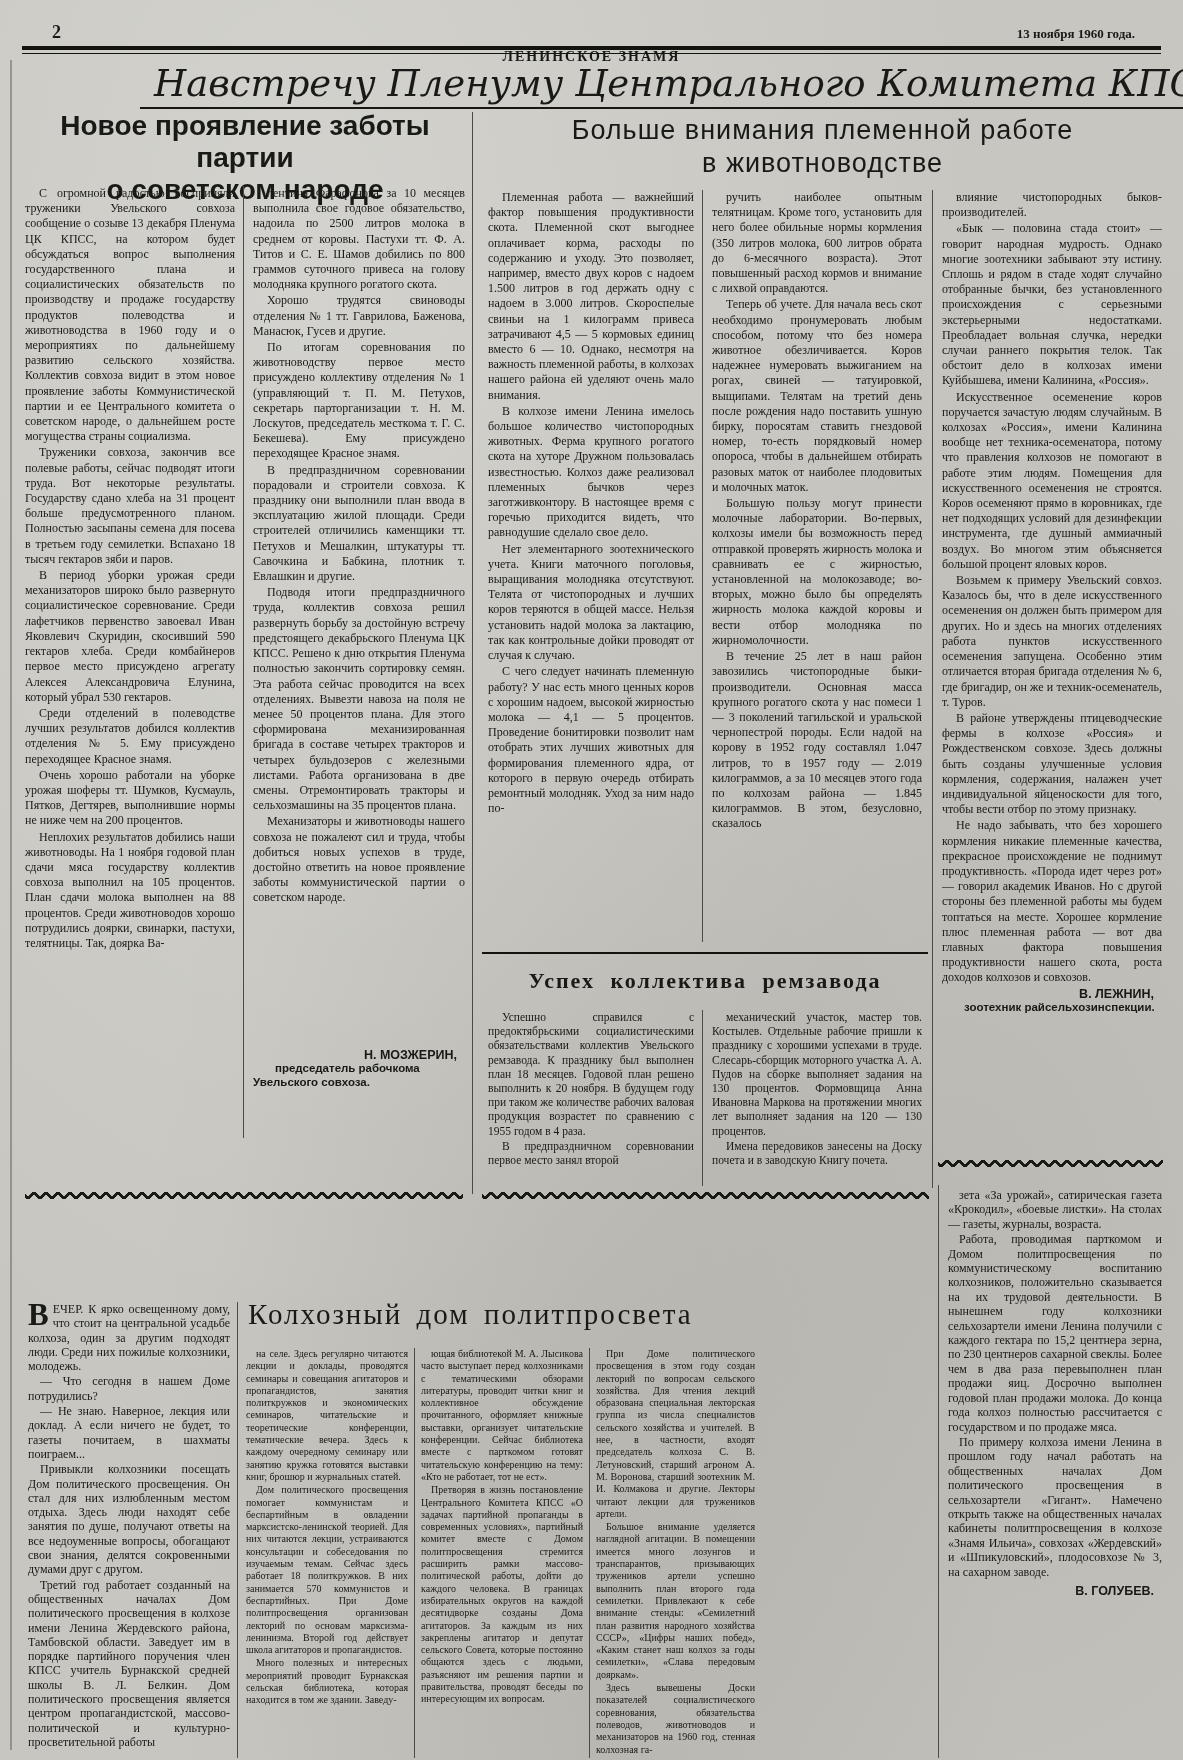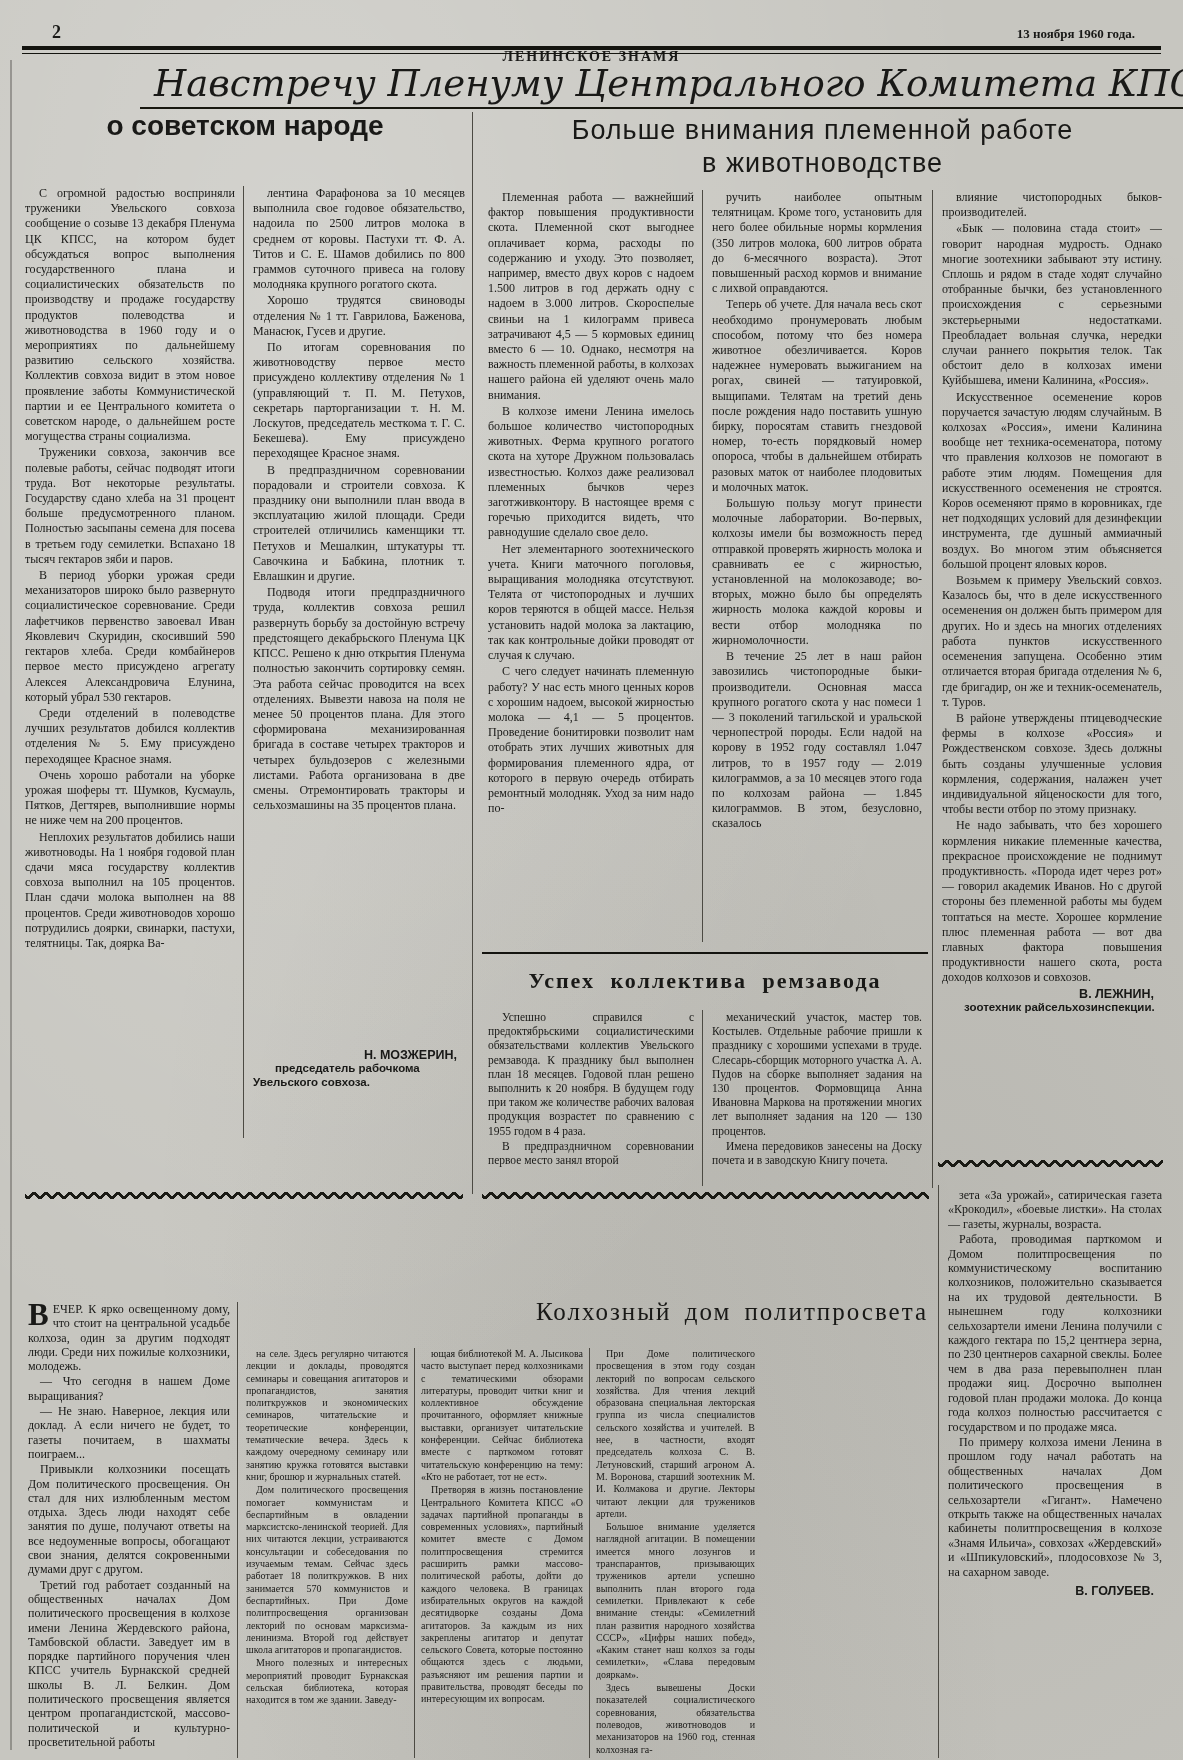--- a/index.html
+++ b/index.html
@@ -16,21 +16,21 @@
   .mast{font-weight:bold;font-size:14px;letter-spacing:2px;text-align:center;}
   .hdate{font-weight:bold;font-size:13px;text-align:right;}
   .rule{background:#14140f;}
   
   .banner{font-family:"DejaVu Serif",serif;font-style:italic;font-size:37px;text-align:center;white-space:nowrap;}
   .banner span{border-bottom:2px solid #17170f;padding:0 14px 2px;}
   
   .t-left{font-family:"Liberation Sans",sans-serif;font-weight:bold;font-size:28px;line-height:32px;text-align:center;}
   .t-right{font-family:"Liberation Sans",sans-serif;font-weight:normal;font-size:27px;line-height:33px;text-align:center;letter-spacing:1px;}
   .t-rem{font-weight:bold;font-size:22px;letter-spacing:2px;word-spacing:8px;text-align:center;}
-  .t-bottom{font-size:25px;letter-spacing:2px;word-spacing:5px;text-align:right;white-space:nowrap;}
+  .t-bottom{font-size:29px;letter-spacing:2px;word-spacing:5px;text-align:left;white-space:nowrap;}
   
   .bcol{text-align:justify;font-size:12px;line-height:15.2px;overflow:hidden;}
   .bcol p{margin:0 0 1px 0;text-indent:14px;}
   .scol{text-align:justify;font-size:10px;line-height:12.3px;overflow:hidden;}
   .scol p{margin:0 0 1px 0;text-indent:10px;}
   .mcol{text-align:justify;font-size:11px;line-height:13.2px;overflow:hidden;}
   .mcol p{margin:0 0 1px 0;text-indent:11px;}
   .lcol{text-align:justify;font-size:12px;line-height:14.3px;overflow:hidden;}
   .lcol p{margin:0 0 1px 0;text-indent:12px;}
   .remcol{font-size:11.5px;line-height:14.2px;}
@@ -61,38 +61,40 @@
   <div class="abs hdate" style="right:48px;top:26px;width:220px;">13 ноября 1960 года.</div>
   <div class="abs rule" style="left:22px;top:46px;width:1139px;height:4px;"></div>
   <div class="abs rule" style="left:22px;top:53px;width:1139px;height:1px;"></div>
 
   <div class="abs banner" style="left:140px;top:62px;width:920px;">
     <span>Навстречу Пленуму Центрального Комитета КПСС</span>
   </div>
 
   <section>
     <div class="abs t-left" style="left:22px;top:110px;width:446px;">
+      <div>Новое проявление заботы партии</div>
       <div>о советском народе</div>
     </div>
     <div class="abs bcol" style="left:25px;top:186px;width:210px;height:952px;">
         <p>С огромной радостью восприняли труженики Увельского совхоза сообщение о созыве 13 декабря Пленума ЦК КПСС, на котором будет обсуждаться вопрос выполнения государственного плана и социалистических обязательств по производству и продаже государству продуктов полеводства и животноводства в 1960 году и о мероприятиях по дальнейшему развитию сельского хозяйства. Коллектив совхоза видит в этом новое проявление заботы Коммунистической партии и ее Центрального комитета о советском народе, о дальнейшем росте могущества страны социализма.</p>
         <p>Труженики совхоза, закончив все полевые работы, сейчас подводят итоги труда. Вот некоторые результаты. Государству сдано хлеба на 31 процент больше предусмотренного планом. Полностью засыпаны семена для посева в третьем году семилетки. Вспахано 18 тысяч гектаров зяби и паров.</p>
         <p>В период уборки урожая среди механизаторов широко было развернуто социалистическое соревнование. Среди лафетчиков первенство завоевал Иван Яковлевич Скуридин, скосивший 590 гектаров хлеба. Среди комбайнеров первое место присуждено агрегату Алексея Александровича Елунина, который убрал 530 гектаров.</p>
         <p>Среди отделений в полеводстве лучших результатов добился коллектив отделения № 5. Ему присуждено переходящее Красное знамя.</p>
         <p>Очень хорошо работали на уборке урожая шоферы тт. Шумков, Кусмауль, Пятков, Дегтярев, выполнившие нормы не ниже чем на 200 процентов.</p>
         <p>Неплохих результатов добились наши животноводы. На 1 ноября годовой план сдачи мяса государству коллектив совхоза выполнил на 105 процентов. План сдачи молока выполнен на 88 процентов. Среди животноводов хорошо потрудились доярки, свинарки, пастухи, телятницы. Так, доярка Ва-</p>
       </div>
     <div class="abs vrule" style="left:243px;top:186px;height:952px;"></div>
     <div class="abs" style="left:253px;top:186px;width:212px;">
       <div class="bcol" style="height:862px;">
           <p>лентина Фарафонова за 10 месяцев выполнила свое годовое обязательство, надоила по 2500 литров молока в среднем от коровы. Пастухи тт. Ф. А. Титов и С. Е. Шамов добились по 800 граммов суточного привеса на голову молодняка крупного рогатого скота.</p>
           <p>Хорошо трудятся свиноводы отделения № 1 тт. Гаврилова, Баженова, Манасюк, Гусев и другие.</p>
           <p>По итогам соревнования по животноводству первое место присуждено коллективу отделения № 1 (управляющий т. П. М. Петухов, секретарь парторганизации т. Н. М. Лоскутов, председатель месткома т. Г. С. Бекешева). Ему присуждено переходящее Красное знамя.</p>
           <p>В предпраздничном соревновании порадовали и строители совхоза. К празднику они выполнили план ввода в эксплуатацию жилой площади. Среди строителей отличились каменщики тт. Петухов и Мешалкин, штукатуры тт. Савочкина и Бабкина, плотник т. Евлашкин и другие.</p>
           <p>Подводя итоги предпраздничного труда, коллектив совхоза решил развернуть борьбу за достойную встречу предстоящего декабрьского Пленума ЦК КПСС. Решено к дню открытия Пленума полностью закончить сортировку семян. Эта работа сейчас проводится на всех отделениях. Вывезти навоза на поля не менее 50 процентов плана. Для этого сформирована механизированная бригада в составе четырех тракторов и четырех бульдозеров с железными листами. Работа организована в две смены. Отремонтировать тракторы и сельхозмашины на 35 процентов плана.</p>
+          <p>Механизаторы и животноводы нашего совхоза не пожалеют сил и труда, чтобы добиться новых успехов в труде, достойно ответить на новое проявление заботы коммунистической партии о советском народе.</p>
         </div>
       <div class="sig-name">Н. МОЗЖЕРИН,</div>
       <div class="sig-role">председатель рабочкома Увельского совхоза.</div>
     </div>
     <div class="abs wavy" style="left:25px;top:1192px;width:438px;"></div>
   </section>
 
   <div class="abs vrule" style="left:472px;top:112px;height:1082px;"></div>
 
   <section>
@@ -143,21 +145,21 @@
       </div>
     <div class="abs wavy" style="left:482px;top:1192px;width:447px;"></div>
   </section>
 
   <section>
     <div class="abs t-bottom" style="left:248px;top:1298px;width:680px;">Колхозный дом политпросвета</div>
 
     <div class="abs vrule" style="left:237px;top:1302px;height:456px;"></div>
     <div class="abs lcol dropcap" style="left:28px;top:1302px;width:202px;height:456px;">
         <p>ВЕЧЕР. К ярко освещенному дому, что стоит на центральной усадьбе колхоза, один за другим подходят люди. Среди них пожилые колхозники, молодежь.</p>
-        <p>— Что сегодня в нашем Доме выращивания?</p>
+        <p>— Что сегодня в нашем Доме потрудились?</p>
         <p>— Не знаю. Наверное, лекция или доклад. А если ничего не будет, то газеты почитаем, в шахматы поиграем...</p>
         <p>Привыкли колхозники посещать Дом политического просвещения. Он стал для них излюбленным местом отдыха. Здесь люди находят себе занятия по душе, получают ответы на все недоуменные вопросы, обогащают свои знания, делятся сокровенными думами друг с другом.</p>
         <p>Третий год работает созданный на общественных началах Дом политического просвещения в колхозе имени Ленина Жердевского района, Тамбовской области. Заведует им в порядке партийного поручения член КПСС учитель Бурнакской средней школы В. Л. Белкин. Дом политического просвещения является центром пропагандистской, массово-политической и культурно-просветительной работы</p>
       </div>
 
     <div class="abs scol" style="left:246px;top:1348px;width:162px;height:410px;">
         <p>на селе. Здесь регулярно читаются лекции и доклады, проводятся семинары и совещания агитаторов и пропагандистов, занятия политкружков и экономических семинаров, читательские и теоретические конференции, тематические вечера. Здесь к каждому очередному семинару или занятию кружка готовятся выставки книг, брошюр и журнальных статей.</p>
         <p>Дом политического просвещения помогает коммунистам и беспартийным в овладении марксистско-ленинской теорией. Для них читаются лекции, устраиваются консультации и собеседования по изучаемым темам. Сейчас здесь работает 18 политкружков. В них занимается 570 коммунистов и беспартийных. При Доме политпросвещения организован лекторий по основам марксизма-ленинизма. Второй год действует школа агитаторов и пропагандистов.</p>
         <p>Много полезных и интересных мероприятий проводит Бурнакская сельская библиотека, которая находится в том же здании. Заведу-</p>
       </div>

